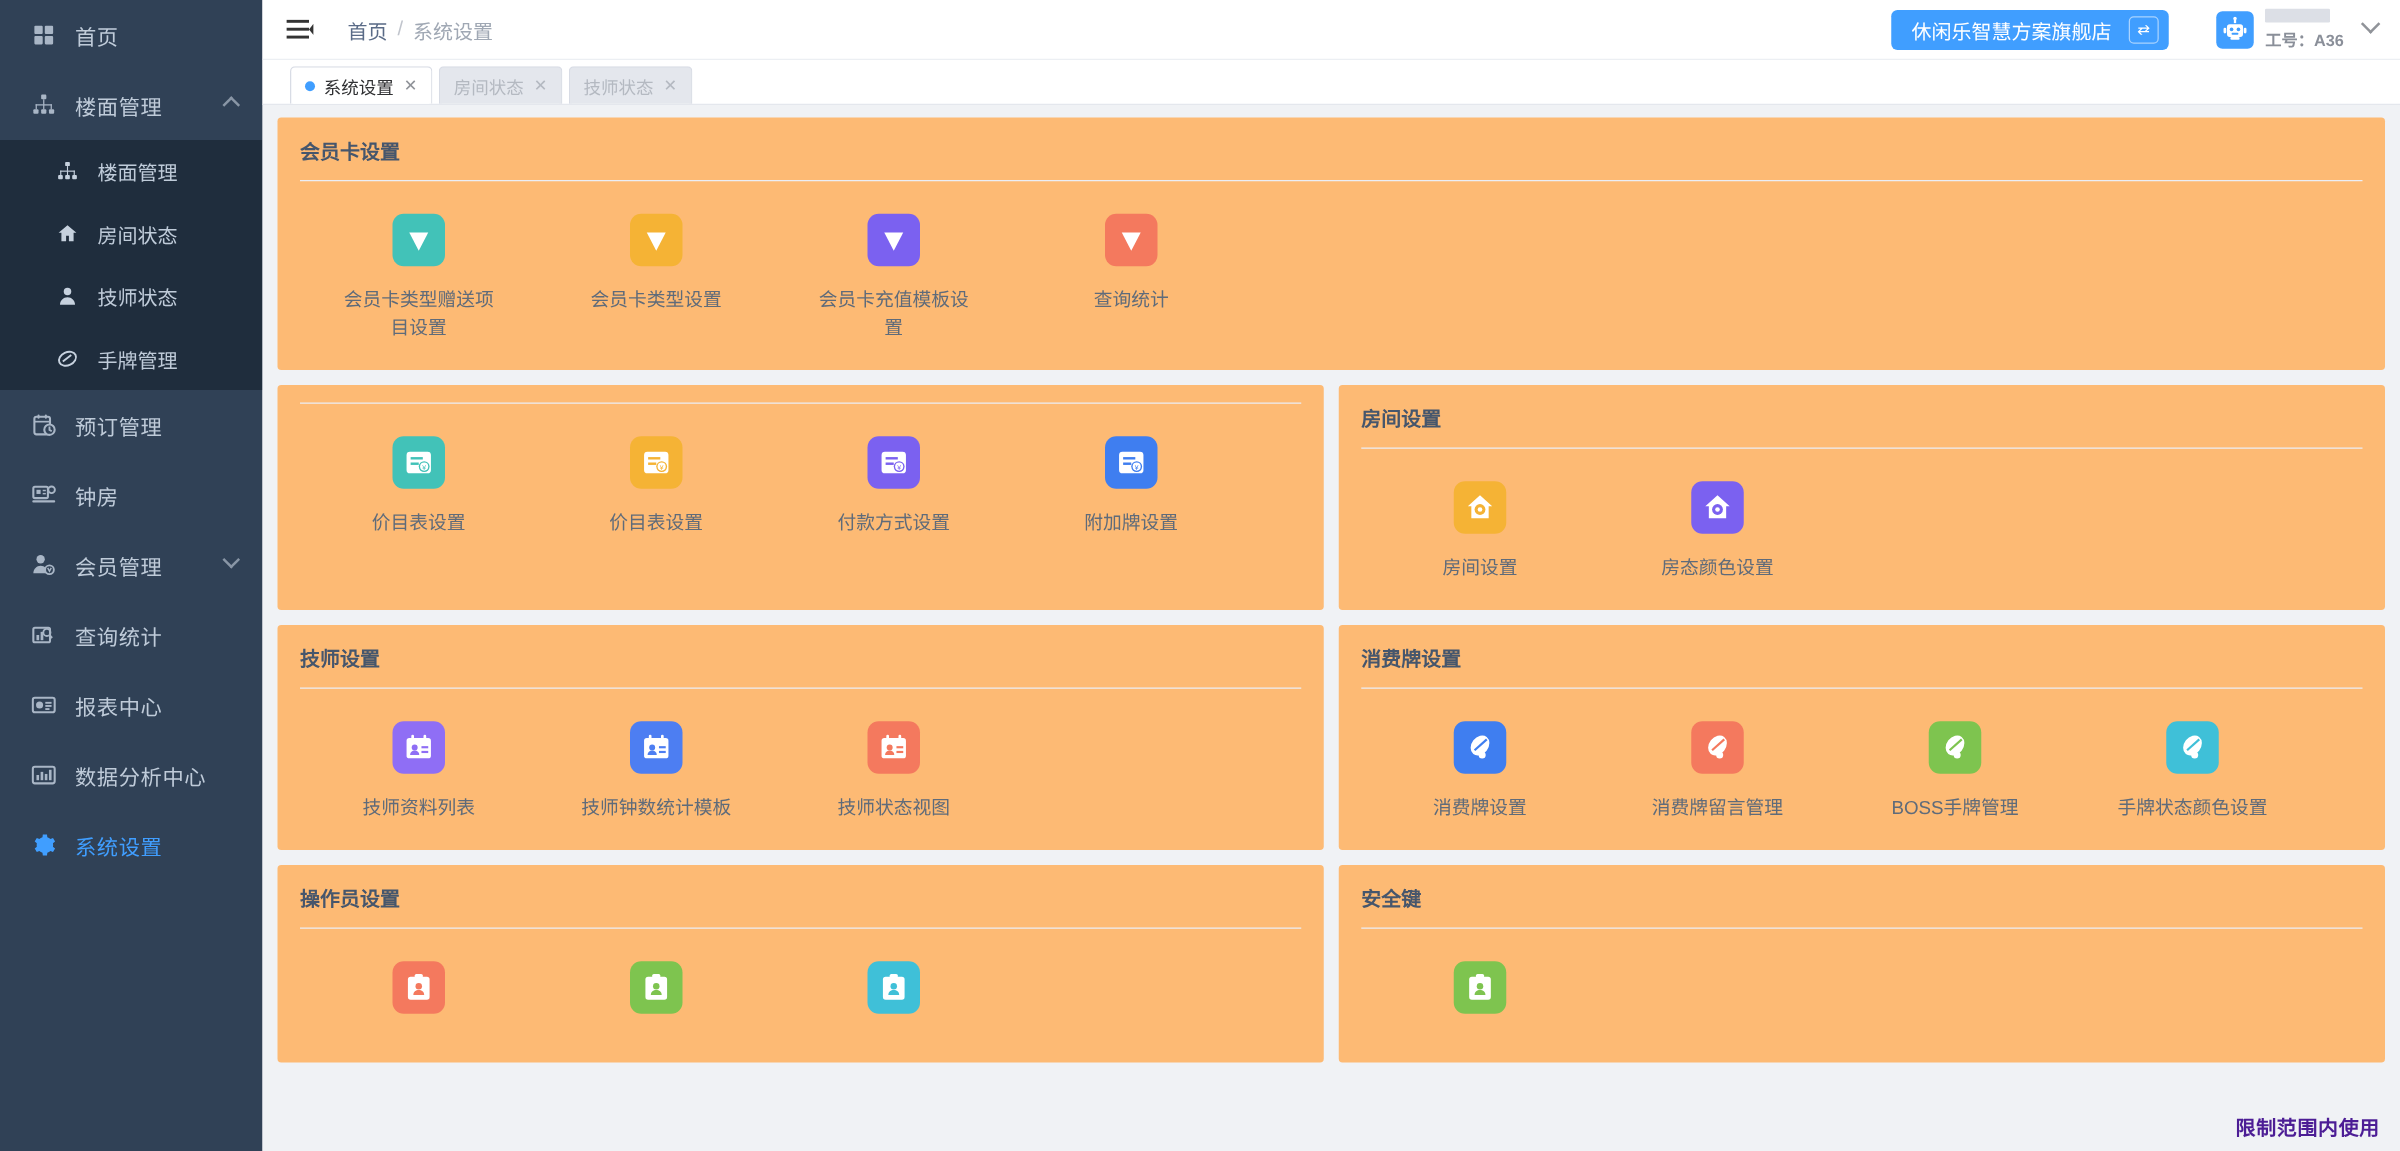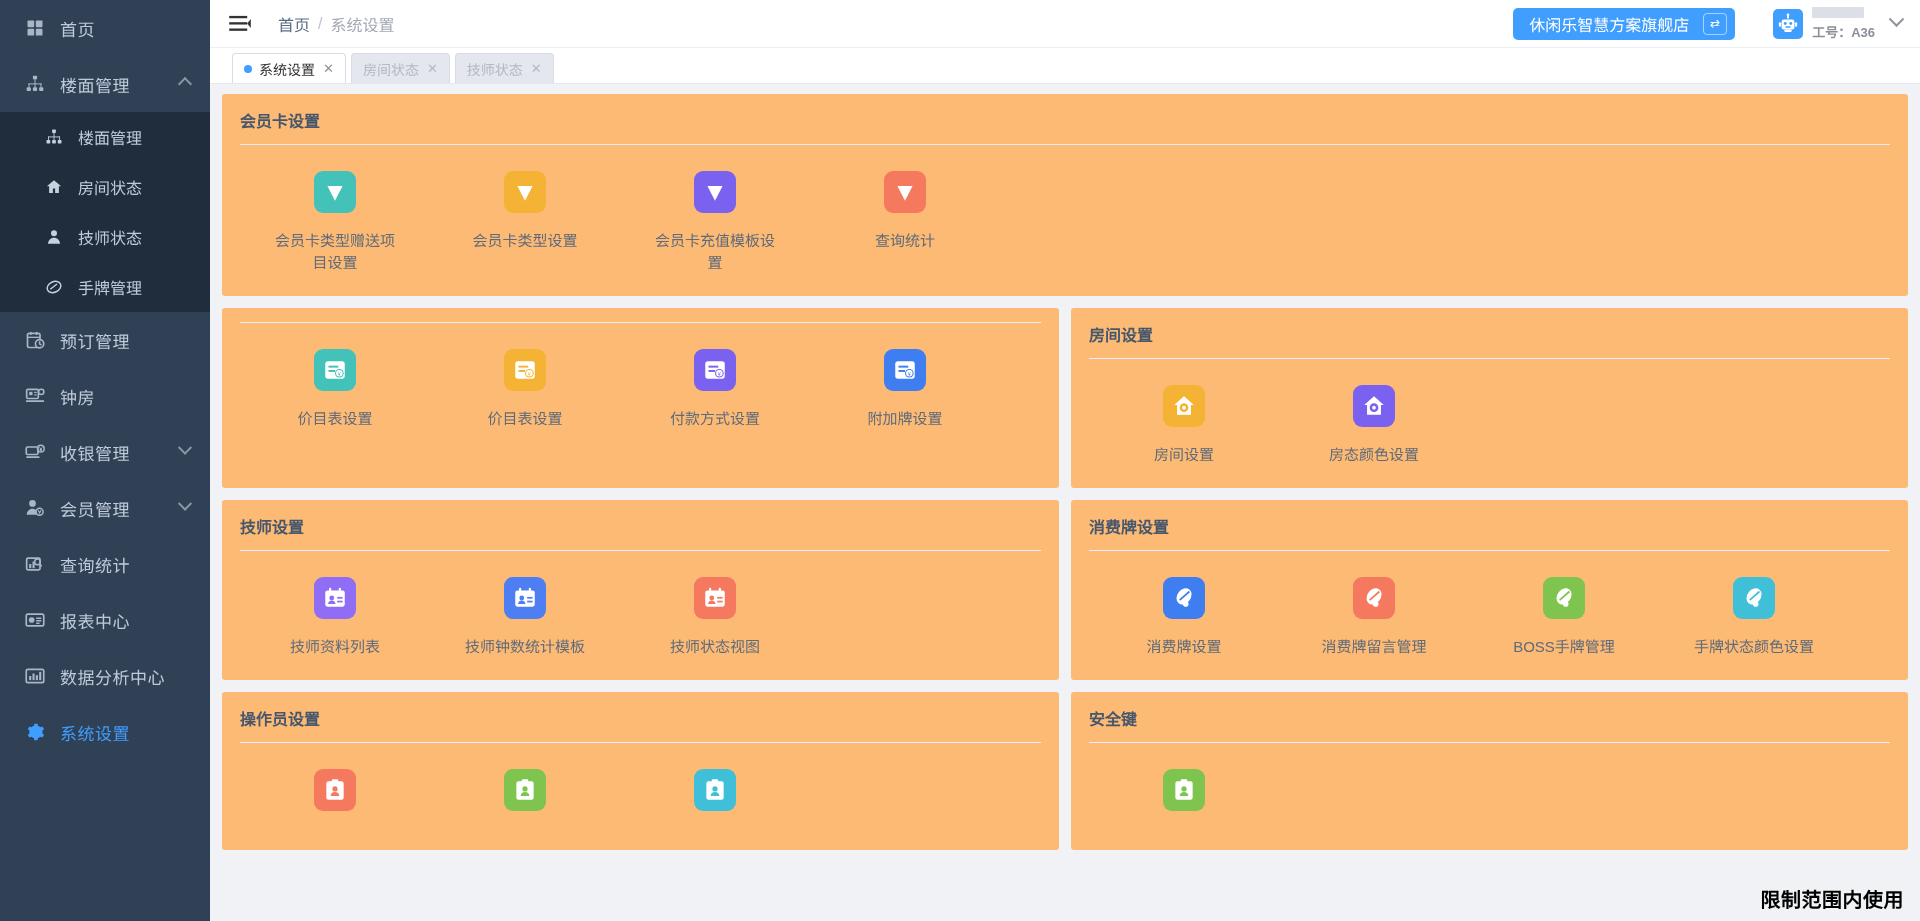--- a/index.html
+++ b/index.html
@@ -113,21 +113,21 @@
     align-items: center; cursor: pointer; }
   .tile .sq {
     width: 42px; height: 42px; border-radius: 9px;
     display: flex; align-items: center; justify-content: center;
   }
   .tile .sq svg { width: 26px; height: 26px; fill: #fff; }
   .tile .cap { margin-top: 17px; font-size: 15px; color: #5f6b7a;
     text-align: center; line-height: 22px; width: 130px; }
 
   .watermark { position: absolute; right: 16px; bottom: 8px;
-    color: #000000; font-size: 20px; font-weight: bold; letter-spacing: .5px; }
+    color: #4c1d95; font-size: 16px; font-weight: bold; letter-spacing: .5px; }
 </style>
 </head>
 <body>
 
 <div class="app">
 
   <nav class="sidebar">
 
     <div class="nav-item">
       <span class="ico">
@@ -225,32 +225,20 @@
             <rect x="5" y="7" width="4" height="4"></rect>
             <rect x="11" y="7" width="3" height="1.4"></rect>
             <rect x="11" y="10" width="3" height="1.4"></rect>
             <rect x="1" y="17" width="22" height="2.2" rx="1"></rect>
             <circle cx="19.5" cy="7" r="3.2" fill="none" stroke="#a9b6c6" stroke-width="1.8"></circle>
           </svg>
       </span>
       <span class="lbl">钟房</span>
     </div>
 
-    <div class="nav-item">
-      <span class="ico">
-        <svg viewBox="0 0 24 24">
-            <rect x="1.5" y="6" width="14" height="9" rx="1.5" fill="none" stroke="#a9b6c6" stroke-width="2"></rect>
-            <rect x="1.5" y="17" width="16" height="2.2" rx="1"></rect>
-            <circle cx="19" cy="8" r="4" fill="none" stroke="#a9b6c6" stroke-width="1.8"></circle>
-            <path d="M17.4 6.4 19 8.6l1.6-2.2M17.6 8.9h2.8M17.6 10.3h2.8" stroke="#a9b6c6" stroke-width="1.2" fill="none"></path>
-          </svg>
-      </span>
-      <span class="lbl">收银管理</span>
-      <span class="chev" style="transform:rotate(45deg) translate(-3px,-3px);"></span>
-    </div>
 
     <div class="nav-item">
       <span class="ico">
         <svg viewBox="0 0 24 24">
             <circle cx="9" cy="6.5" r="4"></circle>
             <path d="M2 20c0-4 3.2-7.2 7-7.2s7 3.2 7 7.2z"></path>
             <circle cx="17.5" cy="16.5" r="4.2" fill="#304156" stroke="#a9b6c6" stroke-width="1.8"></circle>
             <path d="M15.8 14.8 17.5 18l1.7-3.2" stroke="#a9b6c6" stroke-width="1.4" fill="none"></path>
           </svg>
       </span>

